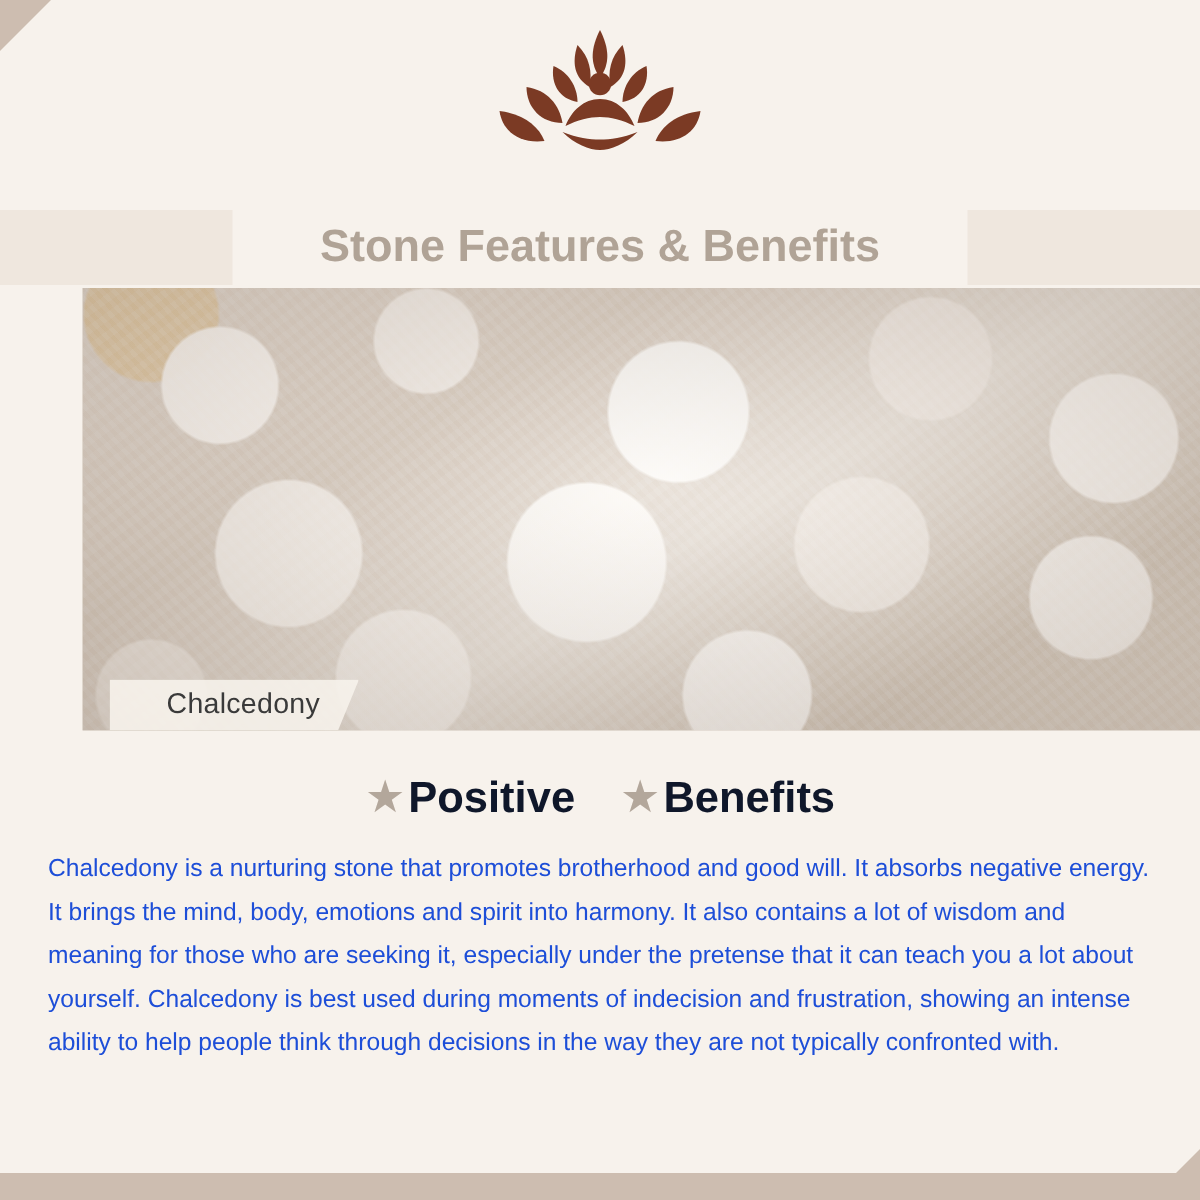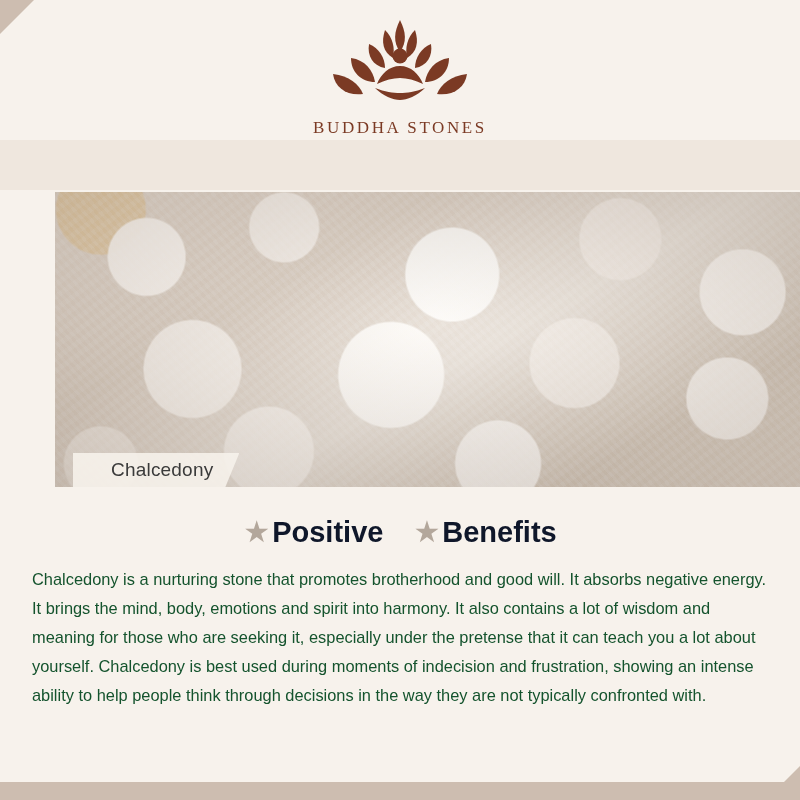--- a/index.html
+++ b/index.html
@@ -199,21 +199,21 @@
   }
 
   
   .body-text {
     position: absolute;
     left: 32px;
     top: 565px;
     width: 740px;
     font-size: 16.4px;
     line-height: 29px;
-    color: #14532d;
+    color: #1d4ed8;
     text-align: left;
   }
 
   
   .bottom-band {
     position: absolute;
     left: 0;
     bottom: 0;
     width: 800px;
     height: 18px;
@@ -246,25 +246,27 @@
         <path d="M18 56 C20 70 32 78 48 76 C44 66 34 58 18 56 Z"></path>
         <path d="M152 56 C150 70 138 78 122 76 C126 66 136 58 152 56 Z"></path>
 
         <circle cx="85" cy="38" r="7.5"></circle>
 
         <path d="M85 48 C74 48 66 56 62 66 C70 62 78 60 85 60 C92 60 100 62 108 66 C104 56 96 48 85 48 Z"></path>
 
         <path d="M60 70 C68 78 78 82 85 82 C92 82 102 78 110 70 C100 74 92 75 85 75 C78 75 70 74 60 70 Z"></path>
       </g>
     </svg>
-    <div class="logo-text">BUDDHA STONES</div>
   </div>
 
   <div class="title-band">
     <div class="band-bg"></div>
+    <div class="title-plate">
+      <span class="title-text">Stone Features &amp; Benefits</span>
+    </div>
   </div>
 
   <div class="photo">
     <div class="photo-inner"></div>
     <div class="photo-grain"></div>
     <div class="photo-shade"></div>
     <div class="caption-tab">
       <span class="caption-text">Chalcedony</span>
     </div>
   </div>

